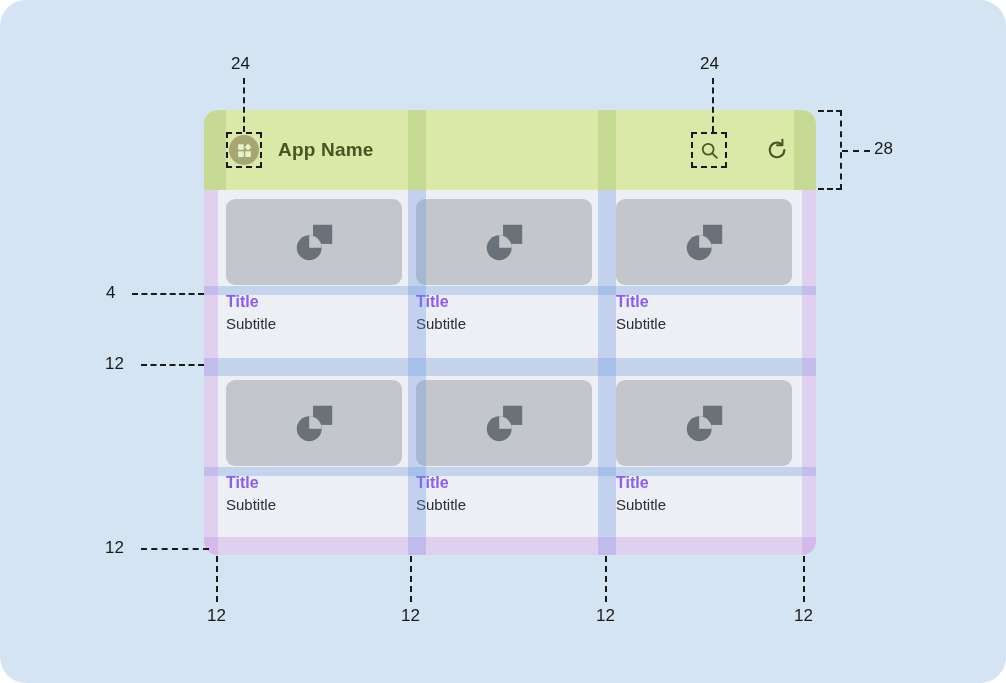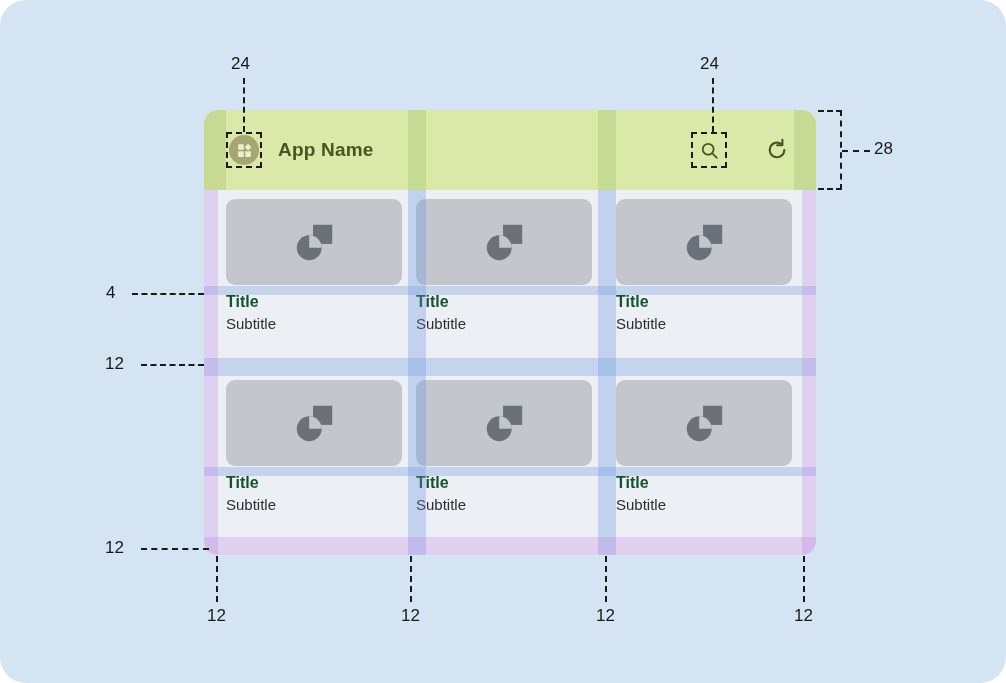--- a/index.html
+++ b/index.html
@@ -109,21 +109,21 @@
   .card-thumb {
     width: 176px; height: 86px;
     background: #c3c7cc;
     border-radius: 9px;
     display: flex; align-items: center; justify-content: center;
   }
   .card-text {
     padding-top: 6px;
   }
   .card-title {
-    font-size: 16px; font-weight: bold; color: #14532d;
+    font-size: 16px; font-weight: bold; color: #8b5cf6;
     line-height: 22px;
   }
   .card-subtitle {
     font-size: 15px; font-weight: 400; color: #2b2f33;
     line-height: 22px;
   }
 
   
   .note {
     position: absolute;

